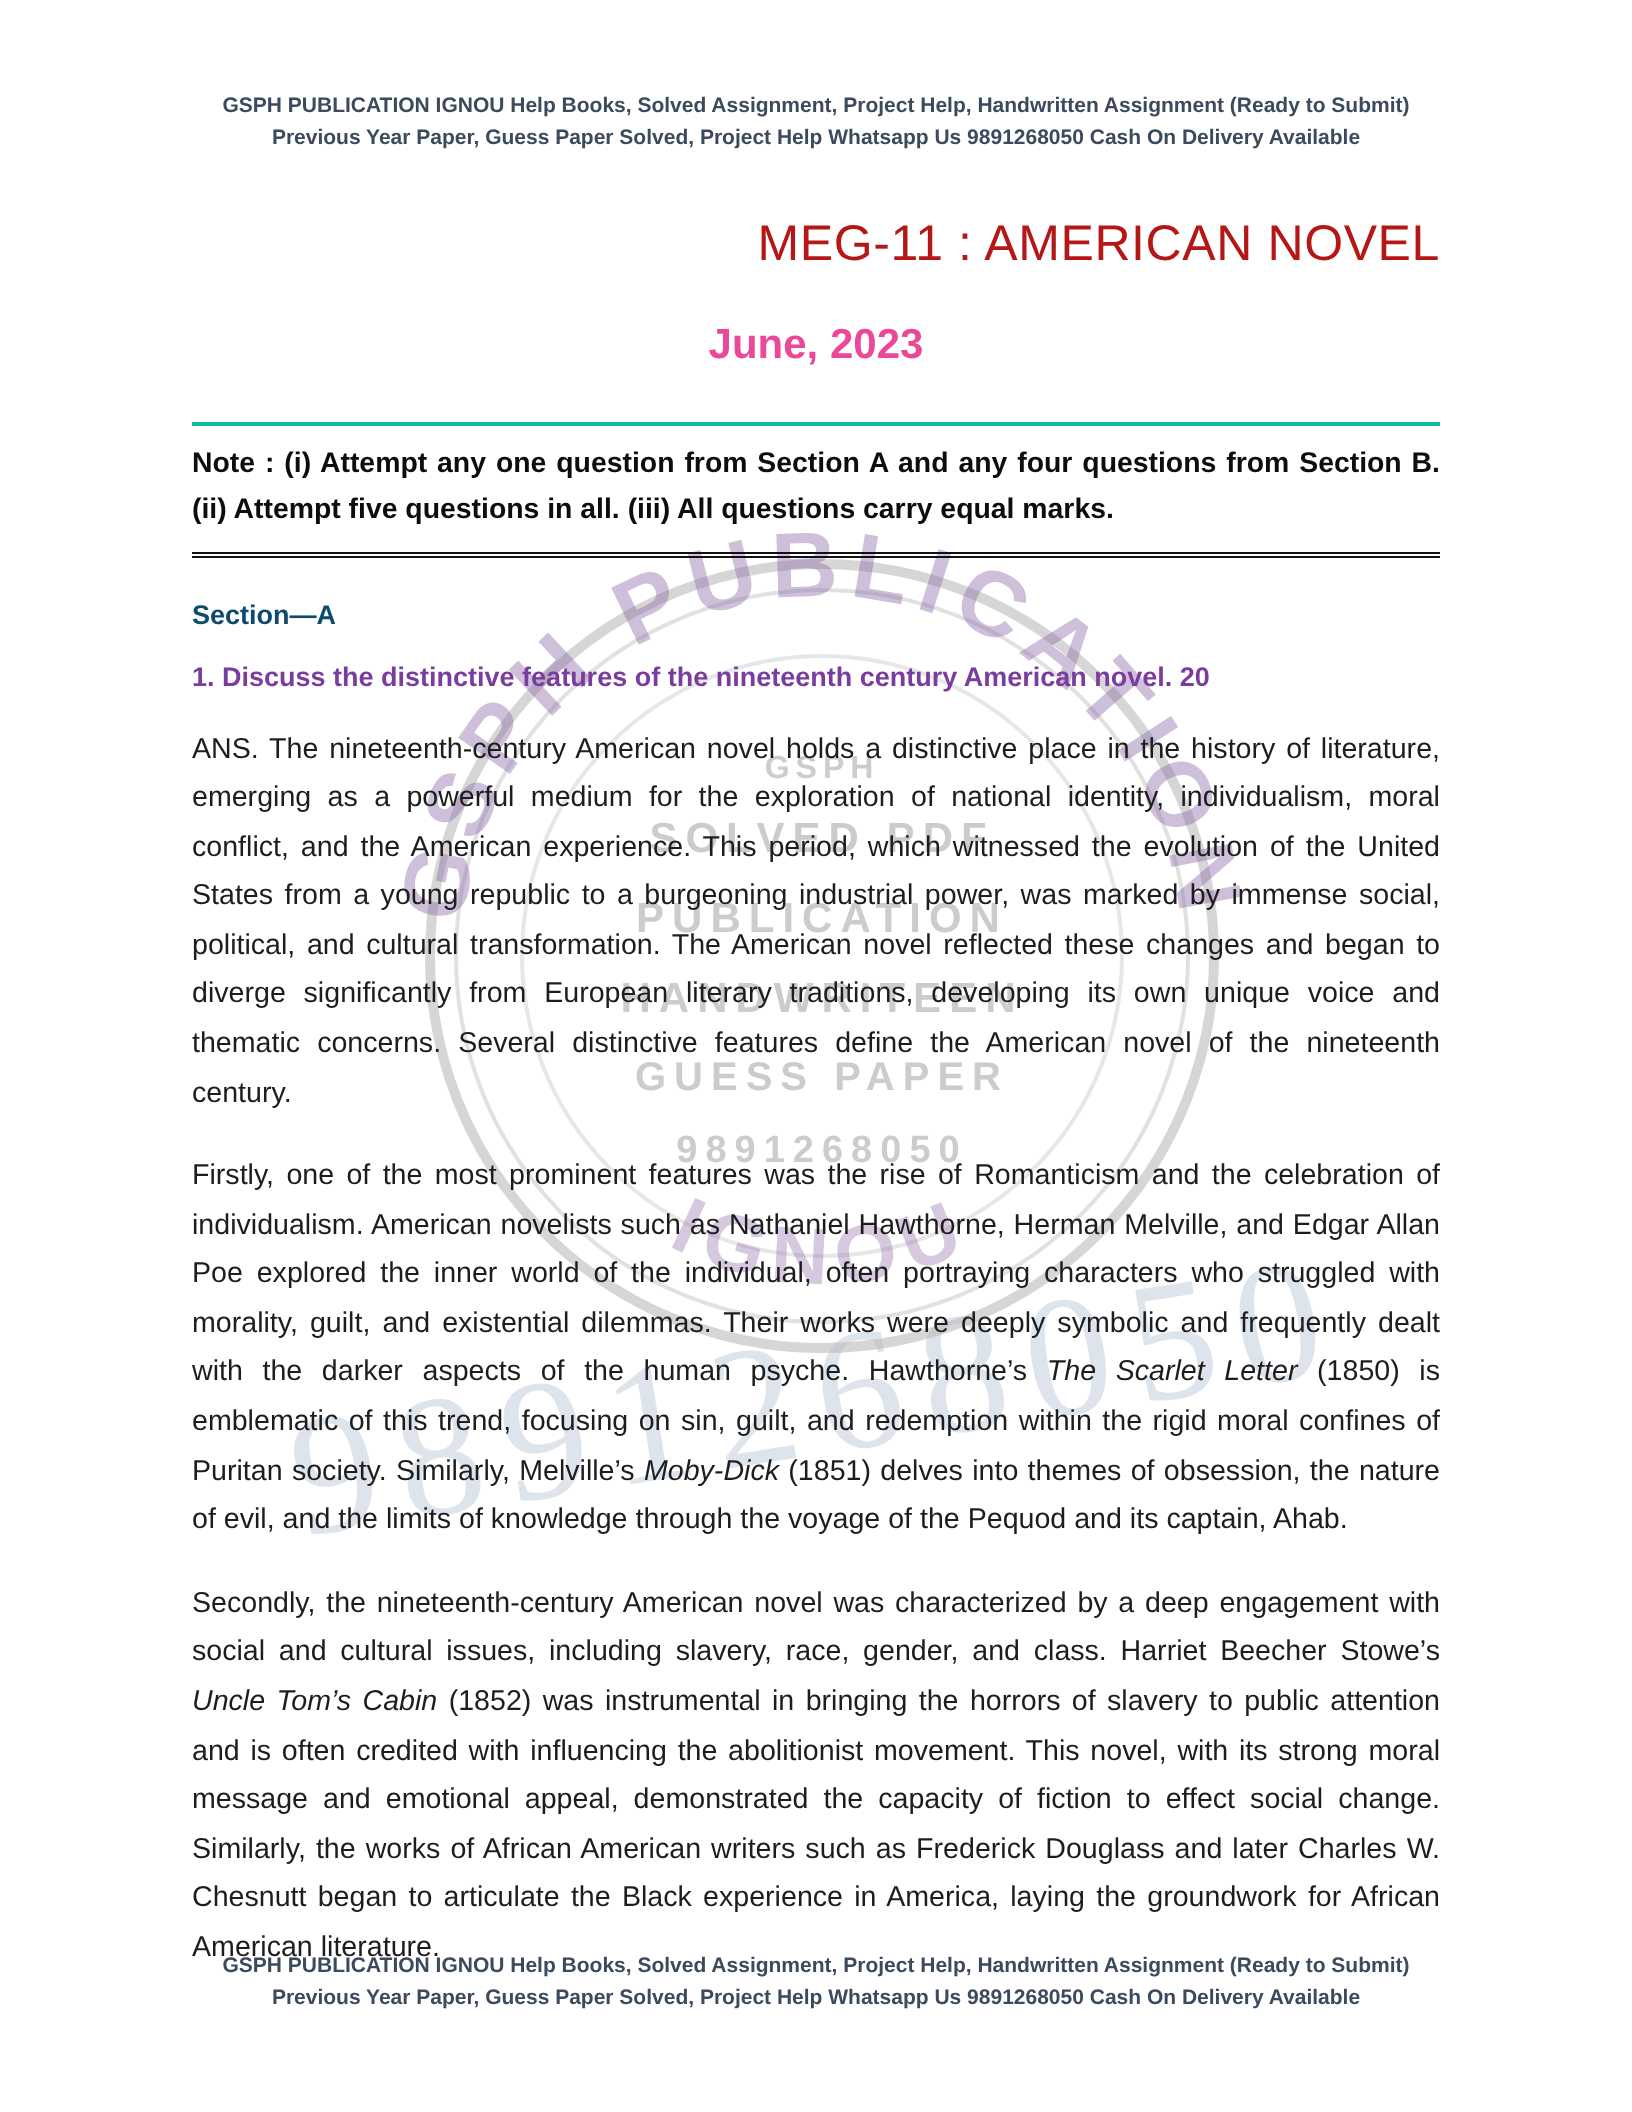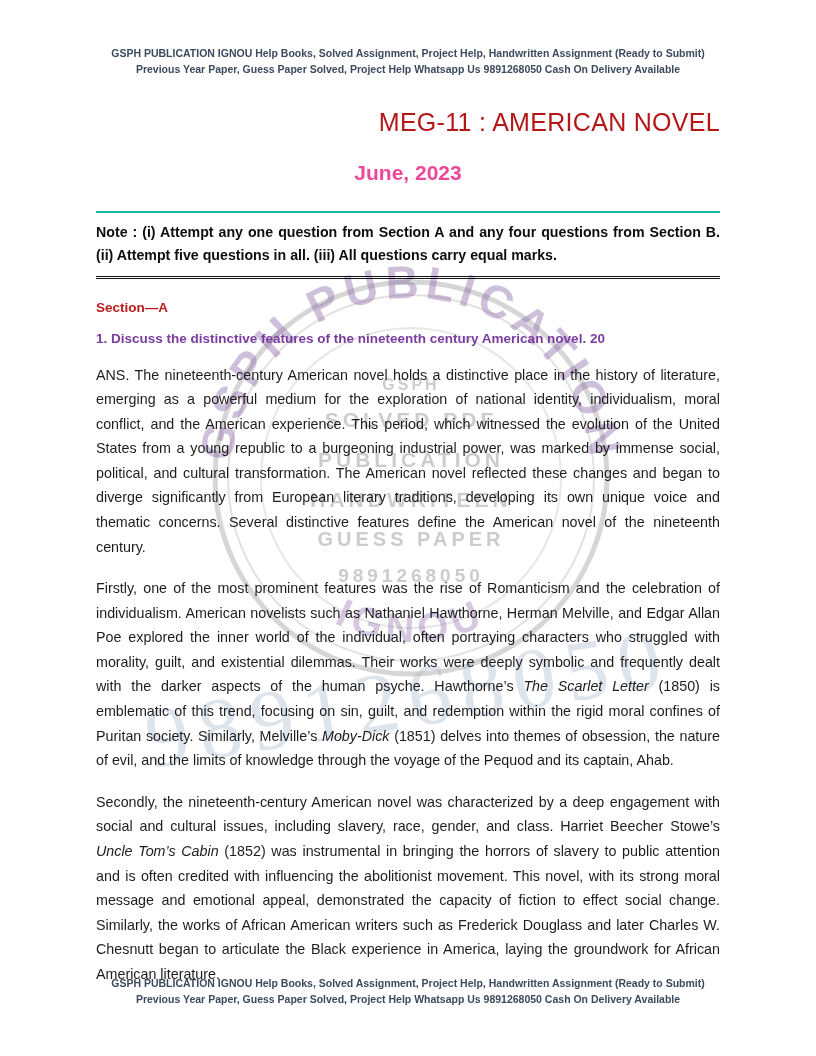--- a/index.html
+++ b/index.html
@@ -112,21 +112,21 @@
   }
   .note-text {
     font-size: 14.2px;
     font-weight: bold;
     color: #0d0d0d;
     text-align: justify;
     line-height: 1.62;
   }
 
   .section-label {
-    color: #b91c1c;
+    color: #0c4a6e;
     font-weight: bold;
     font-size: 13.5px;
     margin-top: 21px;
   }
   .question {
     color: #7a3c9e;
     font-weight: bold;
     font-size: 13.5px;
     margin-top: 16px;
   }

